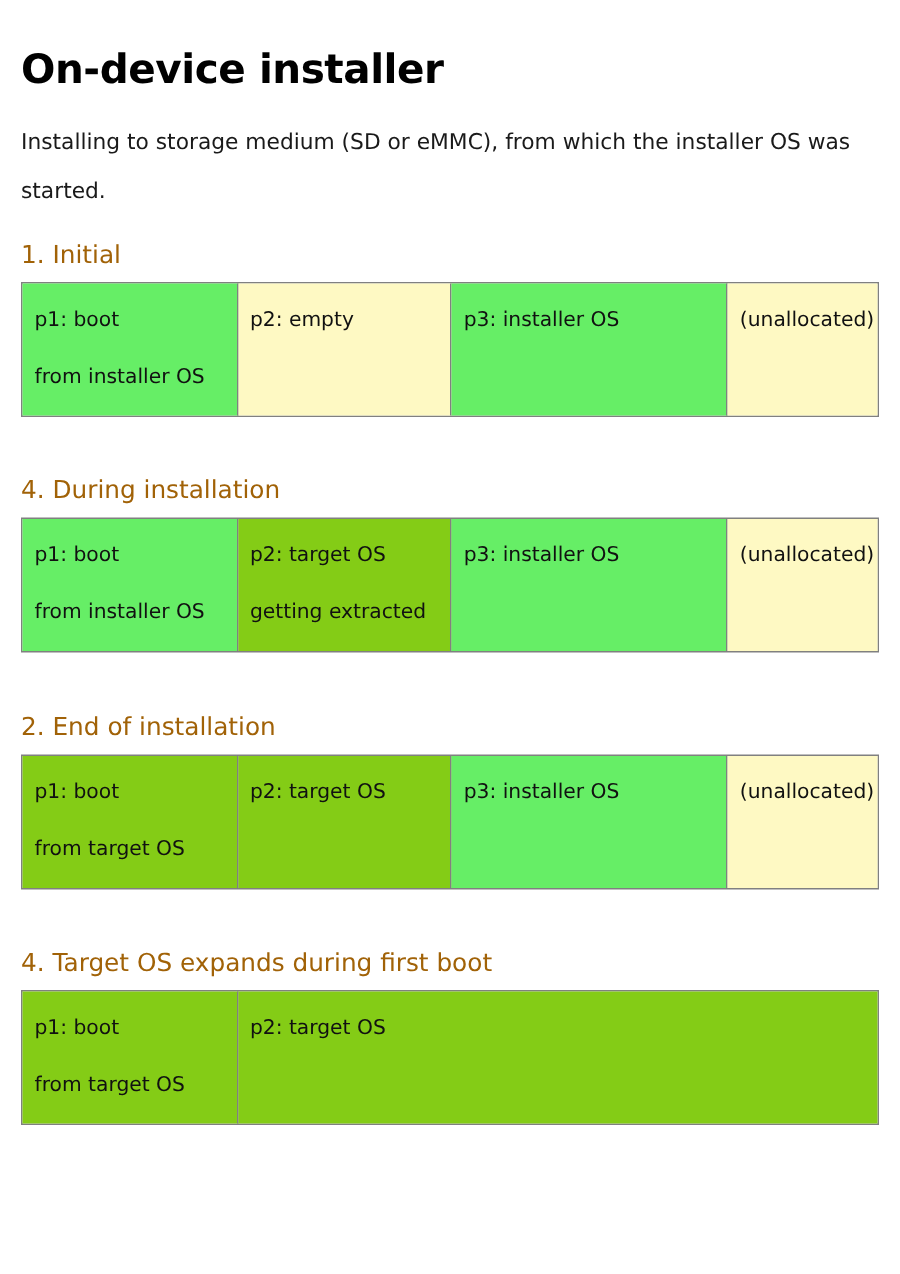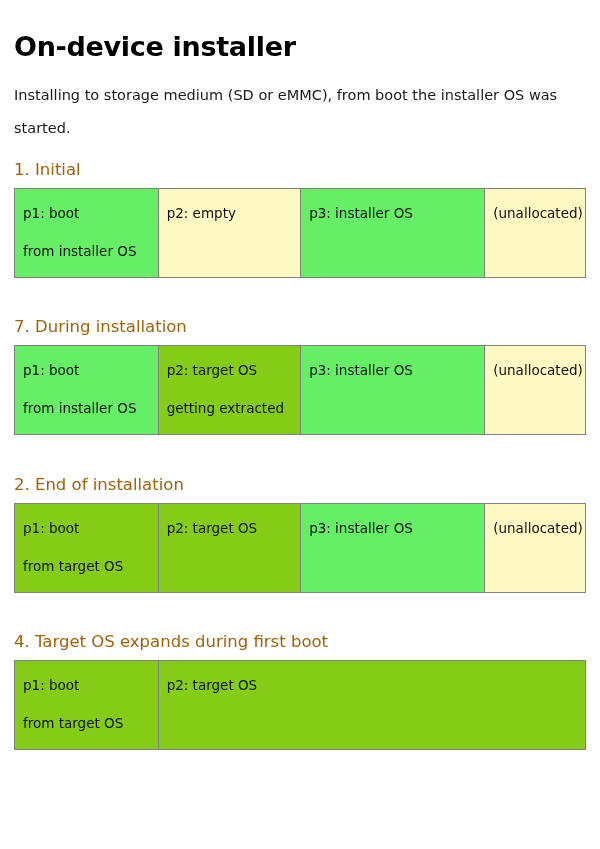--- a/index.html
+++ b/index.html
@@ -94,21 +94,21 @@
   .fill-yellow { background: #84cc16; }
   .fill-gray { background: #fef9c3; }
 </style>
 </head>
 <body>
 
 <div class="page">
 
   <h1 class="doc-title">On-device installer</h1>
 
-  <p class="intro">Installing to storage medium (SD or eMMC), from boot the installer OS was started.</p>
+  <p class="intro">Installing to storage medium (SD or eMMC), from which the installer OS was started.</p>
 
   <div id="sections-host">
       <div class="section" style="top: 160px;">
         <div class="section-heading">1. Initial</div>
         <div class="bar">
           <div class="part fill-green" style="width: 25.2%;">
             <span class="line l1">p1: boot</span>
             <span class="line l2">from installer OS</span>
           </div>
           <div class="part fill-gray" style="width: 25%;">
@@ -116,21 +116,21 @@
           </div>
           <div class="part fill-green" style="width: 32.3%;">
             <span class="line l1">p3: installer OS</span>
           </div>
           <div class="part fill-gray" style="width: 17.5%;">
             <span class="line l1">(unallocated)</span>
           </div>
         </div>
       </div>
       <div class="section" style="top: 317px;">
-        <div class="section-heading">7. During installation</div>
+        <div class="section-heading">4. During installation</div>
         <div class="bar">
           <div class="part fill-green" style="width: 25.2%;">
             <span class="line l1">p1: boot</span>
             <span class="line l2">from installer OS</span>
           </div>
           <div class="part fill-yellow" style="width: 25%;">
             <span class="line l1">p2: target OS</span>
             <span class="line l2">getting extracted</span>
           </div>
           <div class="part fill-green" style="width: 32.3%;">

